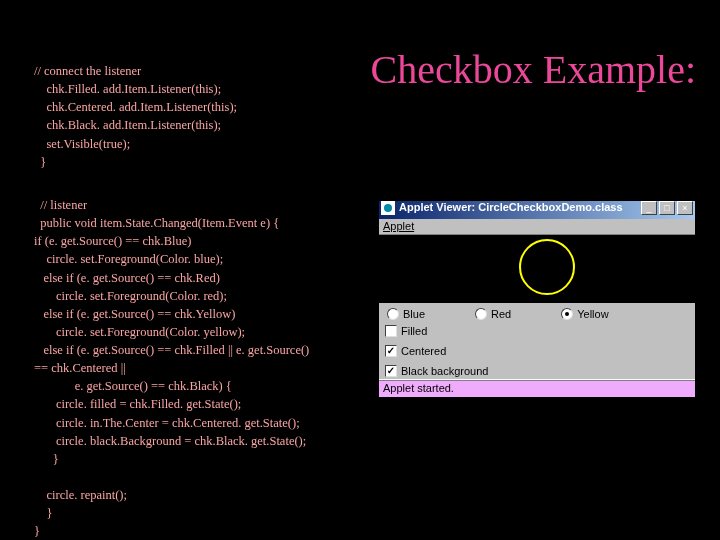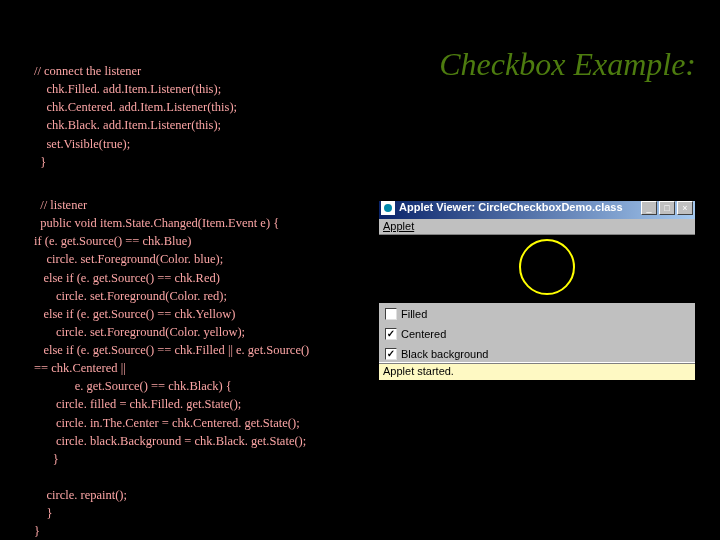--- a/index.html
+++ b/index.html
@@ -1,18 +1,18 @@
 <!DOCTYPE html>
 <html><head>
 <meta charset="utf-8">
 <style>
   * { margin: 0; padding: 0; box-sizing: border-box; }
   html, body { width: 720px; height: 540px; background: #000; overflow: hidden; font-family: "Times New Roman", serif; }
   .slide { position: relative; width: 720px; height: 540px; background: #000; }
-  .title { position: absolute; right: 24px; top: 46px; color: #4d7c0f; font-style: italic; font-size: 32px; font-family: "Times New Roman", serif; }
+  .title { position: absolute; right: 24px; top: 46px; color: #ec4899; font-size: 40px; font-family: "Times New Roman", serif; }
   .code { color: #fca5a5; font-size: 12.5px; line-height: 1.45; font-family: "Times New Roman", serif; white-space: pre; }
   .code-block1 { position: absolute; left: 34px; top: 62px; }
   .code-block2 { position: absolute; left: 34px; top: 196px; width: 340px; }
 
   
   .applet { position: absolute; right: 24px; top: 200px; width: 318px; height: 168px; background: #c0c0c0; font-family: "MS Sans Serif","Tahoma",sans-serif; font-size: 11px; color: #000; border: 1px solid #000; }
   .titlebar { height: 18px; background: linear-gradient(to right, #0a246a, #a6caf0); color: #fff; display: flex; align-items: flex-start; padding: 0 2px; }
   .titlebar .ticon { width: 14px; height: 14px; background: #fff; margin-right: 4px; display:flex; align-items:center; justify-content:center; }
   .titlebar .ticon svg { width:10px; height:10px; }
   .titlebar .ttext { flex: 1; font-weight: bold; font-size: 11px; }
@@ -21,21 +21,21 @@
   .menubar { height: 16px; background: #c0c0c0; padding: 1px 4px; font-size: 11px; border-bottom: 1px solid #808080; text-decoration: underline; }
   .canvas { height: 68px; background: #000; position: relative; }
   .circle { position:absolute; left: 140px; top: 4px; width: 56px; height: 56px; border: 2px solid #ffff00; border-radius: 50%; }
   .controls { background: #c0c0c0; padding: 3px 6px 2px; }
   .radios { display: flex; gap: 50px; padding: 2px 2px 3px; }
   .radio, .check { display: flex; align-items: center; gap: 4px; cursor: default; font-size: 11px; }
   .radio .r { width: 12px; height: 12px; border: 1px solid #808080; border-radius: 50%; background: #fff; border-top-color:#404040; border-left-color:#404040; border-right-color:#dfdfdf; border-bottom-color:#dfdfdf; display:flex; align-items:center; justify-content:center; }
   .radio .r.sel::after{ content:""; width:4px; height:4px; background:#000; border-radius:50%; }
   .checks { display: flex; flex-direction: column; gap: 8px; margin-top: 2px; }
   .check .c { width: 12px; height: 12px; border: 1px solid; border-color:#404040 #dfdfdf #dfdfdf #404040; background: #fff; display:flex; align-items:center; justify-content:center; font-size:10px; line-height:10px; font-weight:bold; }
-  .statusbar { border-top: 1px solid #fff; height: 18px; padding: 2px 4px; background:#fef9c3; font-size:11px; box-shadow: inset 0 1px 0 #808080; }
+  .statusbar { border-top: 1px solid #fff; height: 18px; padding: 2px 4px; background:#f0abfc; font-size:11px; box-shadow: inset 0 1px 0 #808080; }
 </style>
 </head>
 <body>
 
 <div class="slide">
   <div class="title">Checkbox Example:</div>
 
   <div class="code code-block1">// connect the listener
     chk.Filled. add.Item.Listener(this);
     chk.Centered. add.Item.Listener(this);
@@ -76,20 +76,34 @@
         <div class="winbtn">×</div>
       </div>
     </div>
     <div class="menubar">
       <span>Applet</span>
     </div>
     <div class="canvas">
       <div class="circle"></div>
     </div>
     <div class="controls">
+      <div class="radios">
+        <div class="radio">
+            <span class="r"></span>
+            <span>Blue</span>
+          </div>
+        <div class="radio">
+            <span class="r"></span>
+            <span>Red</span>
+          </div>
+        <div class="radio">
+            <span class="r sel"></span>
+            <span>Yellow</span>
+          </div>
+      </div>
       <div class="checks">
         <div class="check">
             <span class="c"></span>
             <span>Filled</span>
           </div>
         <div class="check">
             <span class="c">✓</span>
             <span>Centered</span>
           </div>
         <div class="check">

